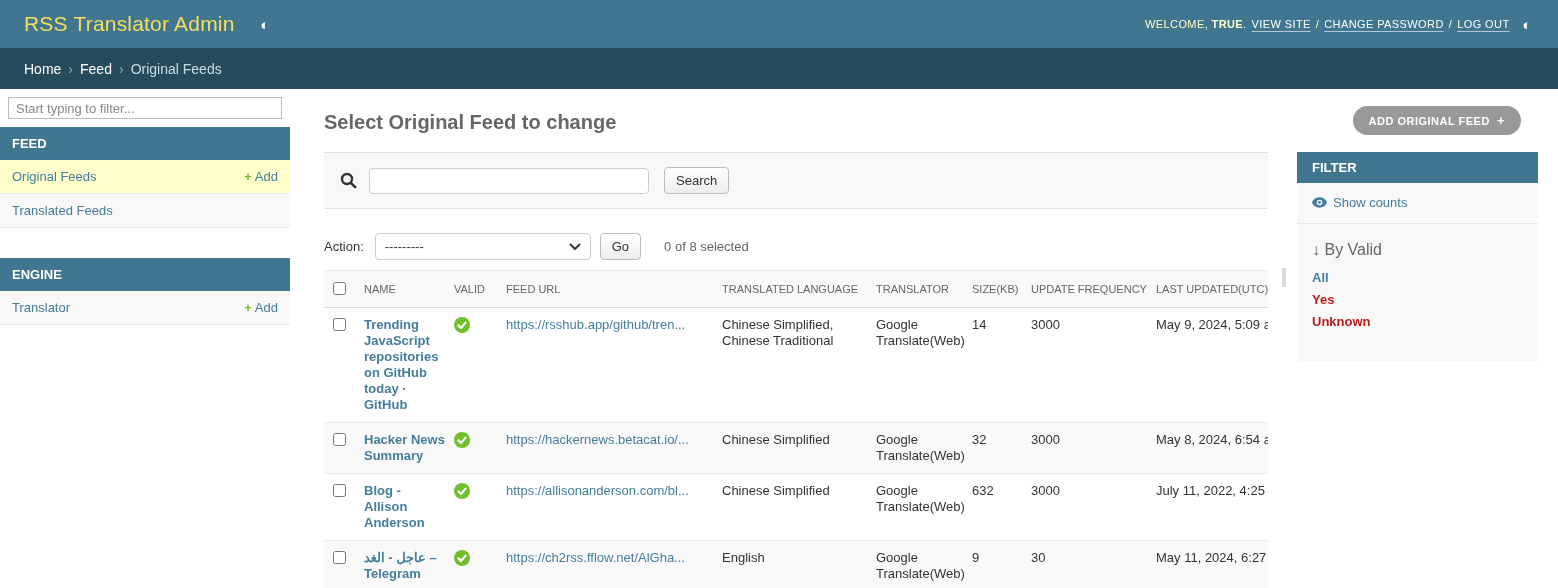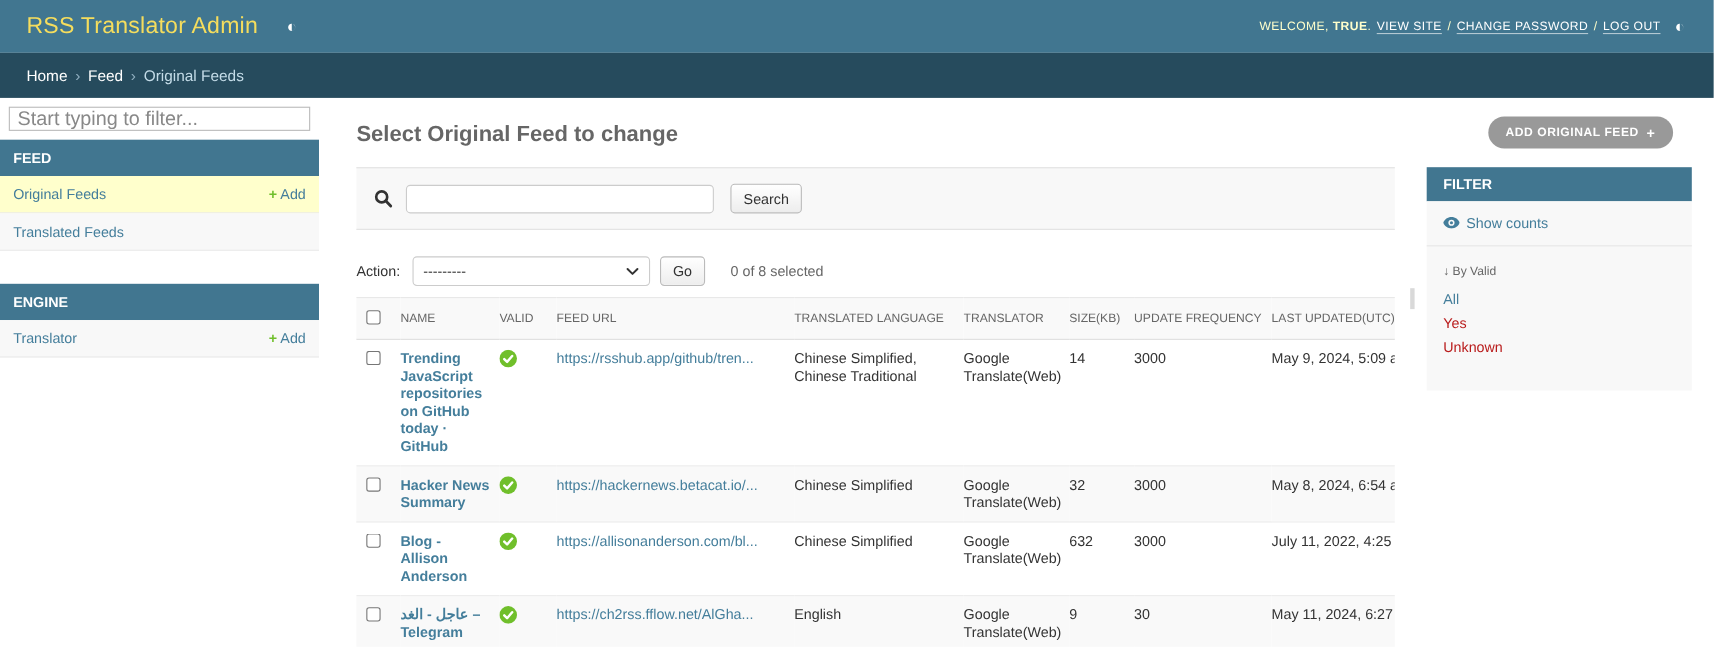--- a/index.html
+++ b/index.html
@@ -34,21 +34,21 @@
   #breadcrumbs a { color:#fff; }
   #breadcrumbs .crumb-sep { color:#8faebf; }
 
   
   #page { display:flex; height:501px; position:relative; }
 
   
   #sidebar { width:290px; flex:0 0 290px; }
   .nav-filter {
     display:block; width:274px; margin:8px; padding:3px 7px;
-    border:1px solid #bbb; font-size:18px; color:#333; height:22px;
+    border:1px solid #bbb; font-size:13px; color:#333; height:22px;
     font-family:"Liberation Sans", sans-serif;
   }
   .nav-filter::placeholder { color:#888; }
   .side-module { margin-bottom:30px; }
   .side-caption { background:#417690; color:#fff; font-weight:bold; font-size:13px; padding:9px 12px; }
   .side-row {
     display:flex; justify-content:space-between; align-items:center;
     padding:9px 12px; border-bottom:1px solid #eaeaea; background:#f8f8f8;
   }
   .side-row.current { background:#ffffcc; }
@@ -124,23 +124,23 @@
   .valid-icon { display:inline-block; }
 
   
   .filter-col { width:241px; flex:0 0 241px; margin-left:29px; }
   .filter-caption { background:#417690; color:#fff; font-weight:bold; font-size:13px; padding:8px 15px; }
   .filter-body { background:#f8f8f8; padding-bottom:28px; position:relative; }
   .show-counts {
     display:flex; align-items:center; gap:6px; color:#447e9b;
     padding:12px 15px 13px 15px; border-bottom:1px solid #e5e5e5; cursor:pointer;
   }
-  .filter-group-title { color:#666; padding:17px 15px 8px 15px; font-size:11px; }
+  .filter-group-title { color:#666; padding:17px 15px 8px 15px; font-size:16px; }
   ul.filter-options { list-style:none; margin:0; padding:0 15px; position:relative; }
-  ul.filter-options li { line-height:22px; }
+  ul.filter-options li { line-height:22px;font-weight:bold; }
   ul.filter-options a { color:#b91c1c; }
   ul.filter-options li.selected a { color:#447e9b; }
   .scroll-hint { position:absolute; left:-15px; top:1px; width:4px; height:19px; background:#d9d9d9; }
 </style>
 </head>
 <body>
 
 <div id="header">
   <div class="branding">
     <a class="site-title">RSS Translator Admin</a>

